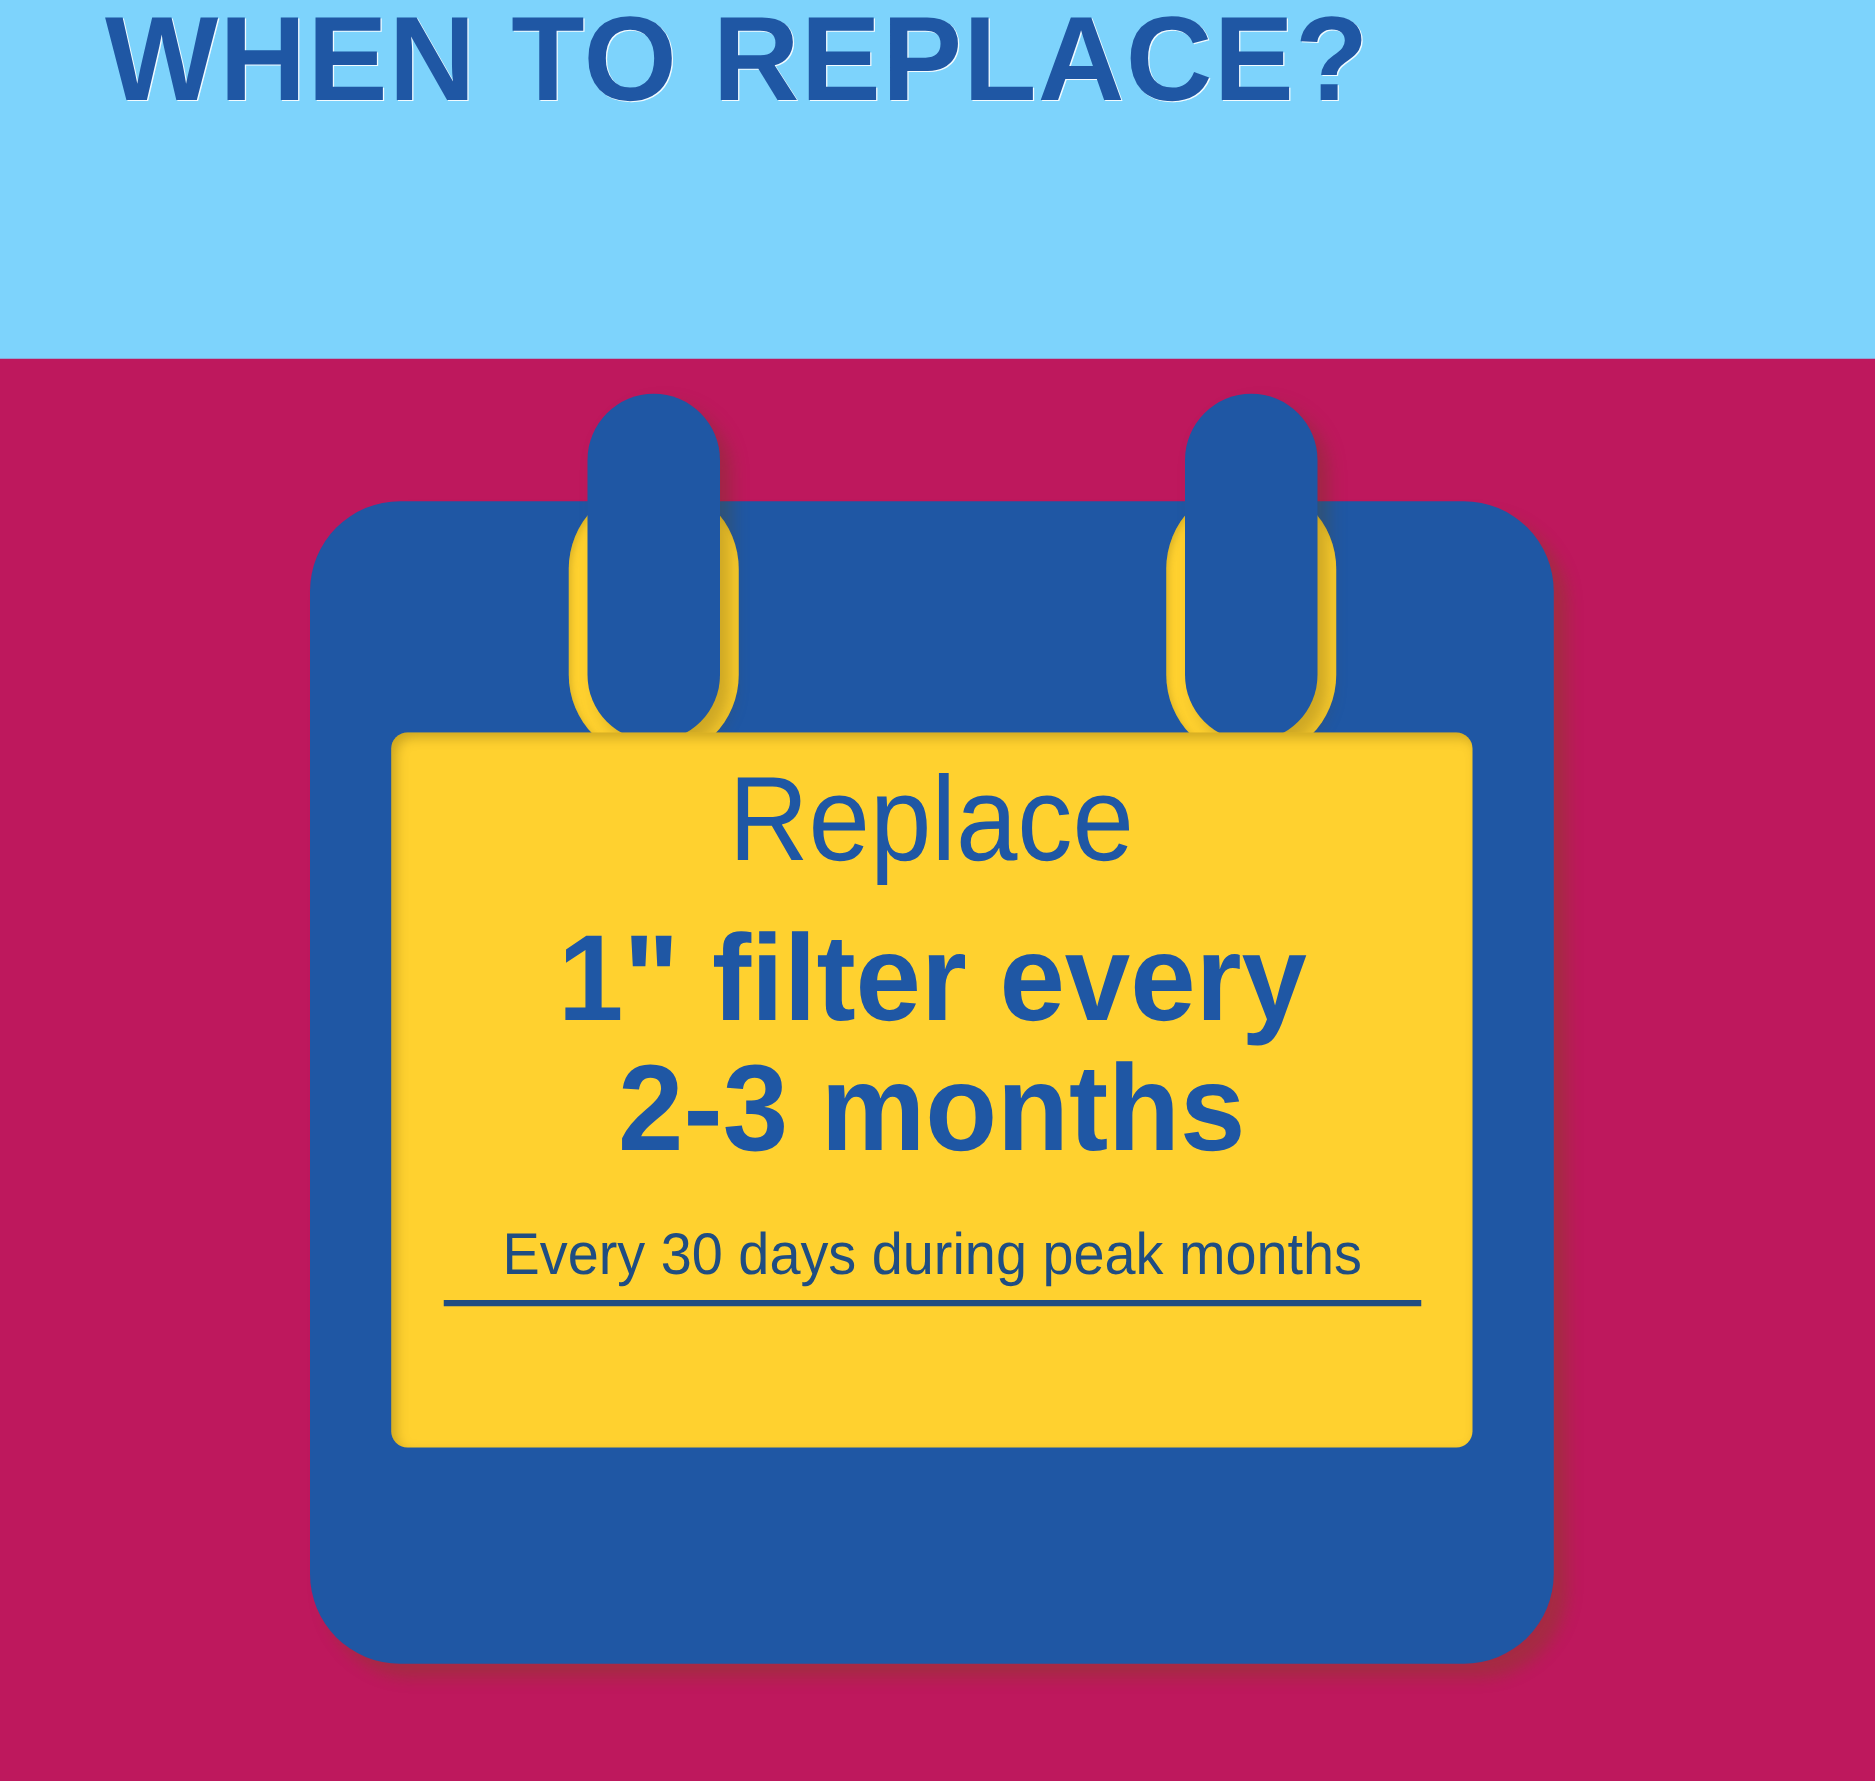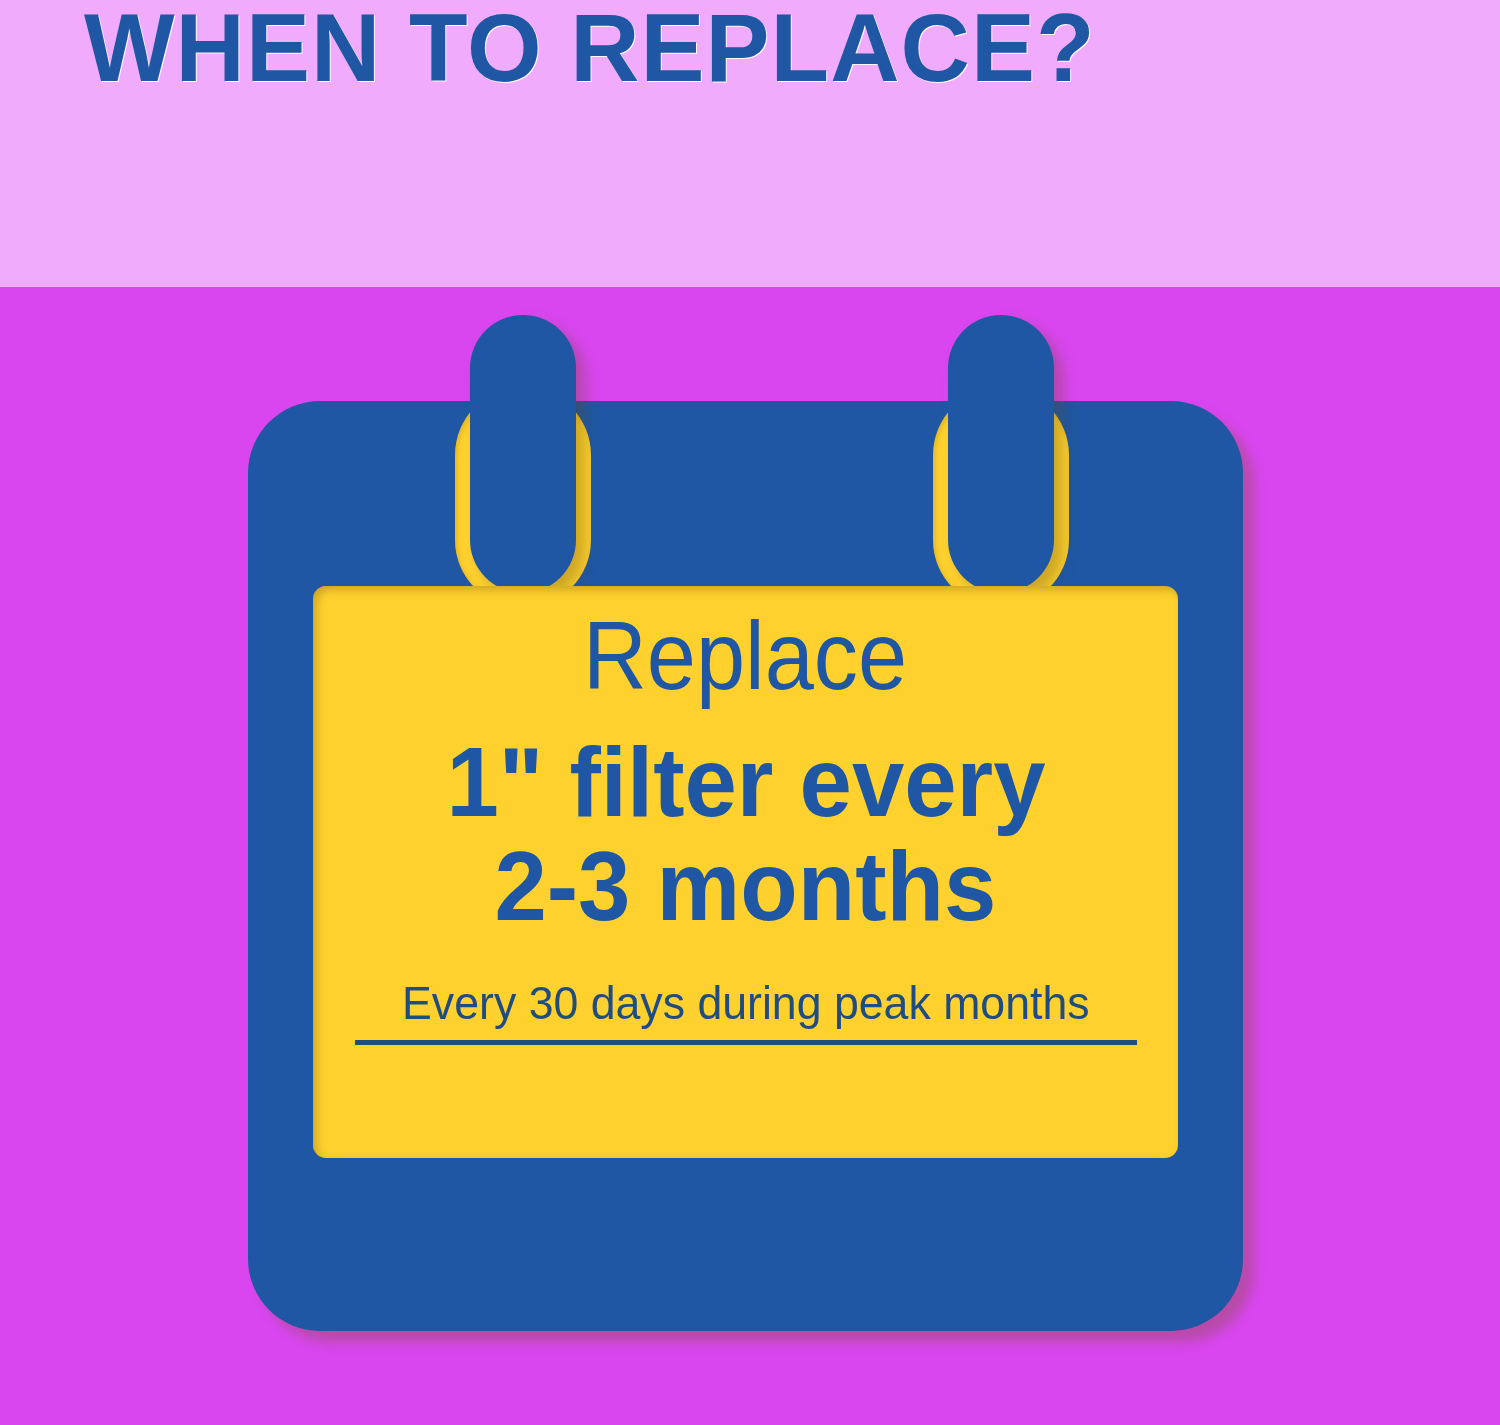--- a/index.html
+++ b/index.html
@@ -22,21 +22,21 @@
     overflow: hidden;
   }
 
   
   .header-band {
     position: absolute;
     left: 0;
     top: 0;
     width: 1500px;
     height: 346px;
-    background: #f0abfc;
+    background: #7dd3fc;
   }
 
   .header-title {
     position: absolute;
     left: 84px;
     top: -4px;
     width: 1120px;
     height: 104px;
     color: #1f57a4;
     font-family: "Liberation Sans Narrow", "Liberation Sans", sans-serif;
@@ -50,21 +50,21 @@
     text-shadow: 1px 1px 0 rgba(255,255,255,0.9);
   }
 
   
   .yellow-panel {
     position: absolute;
     left: 0;
     top: 287px;
     width: 1500px;
     height: 1138px;
-    background: #d946ef;
+    background: #be185d;
   }
 
   
   .calendar {
     position: absolute;
     left: 248px;
     top: 28px;          
     width: 1000px;
     height: 1025px;
   }

